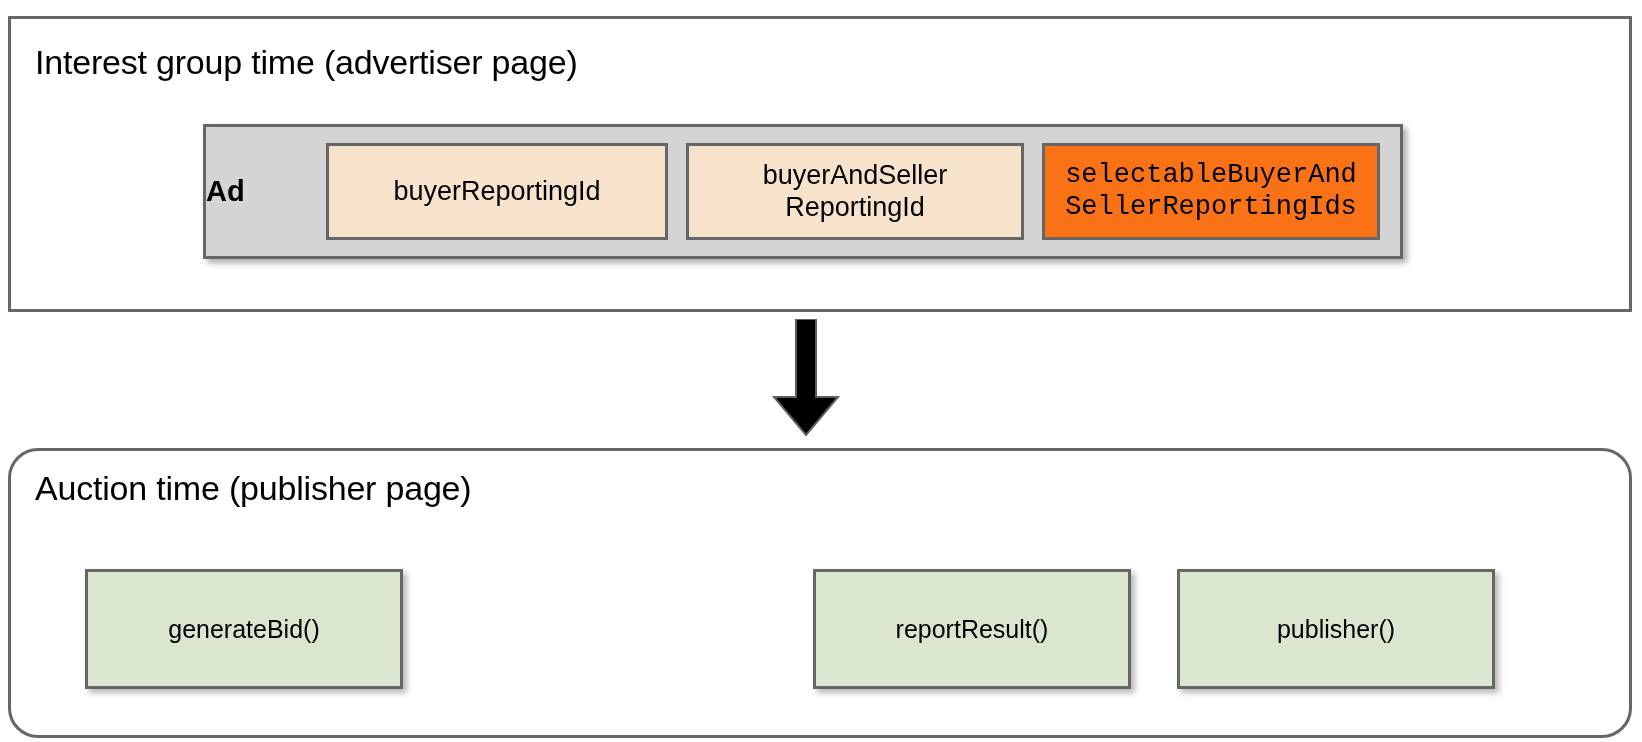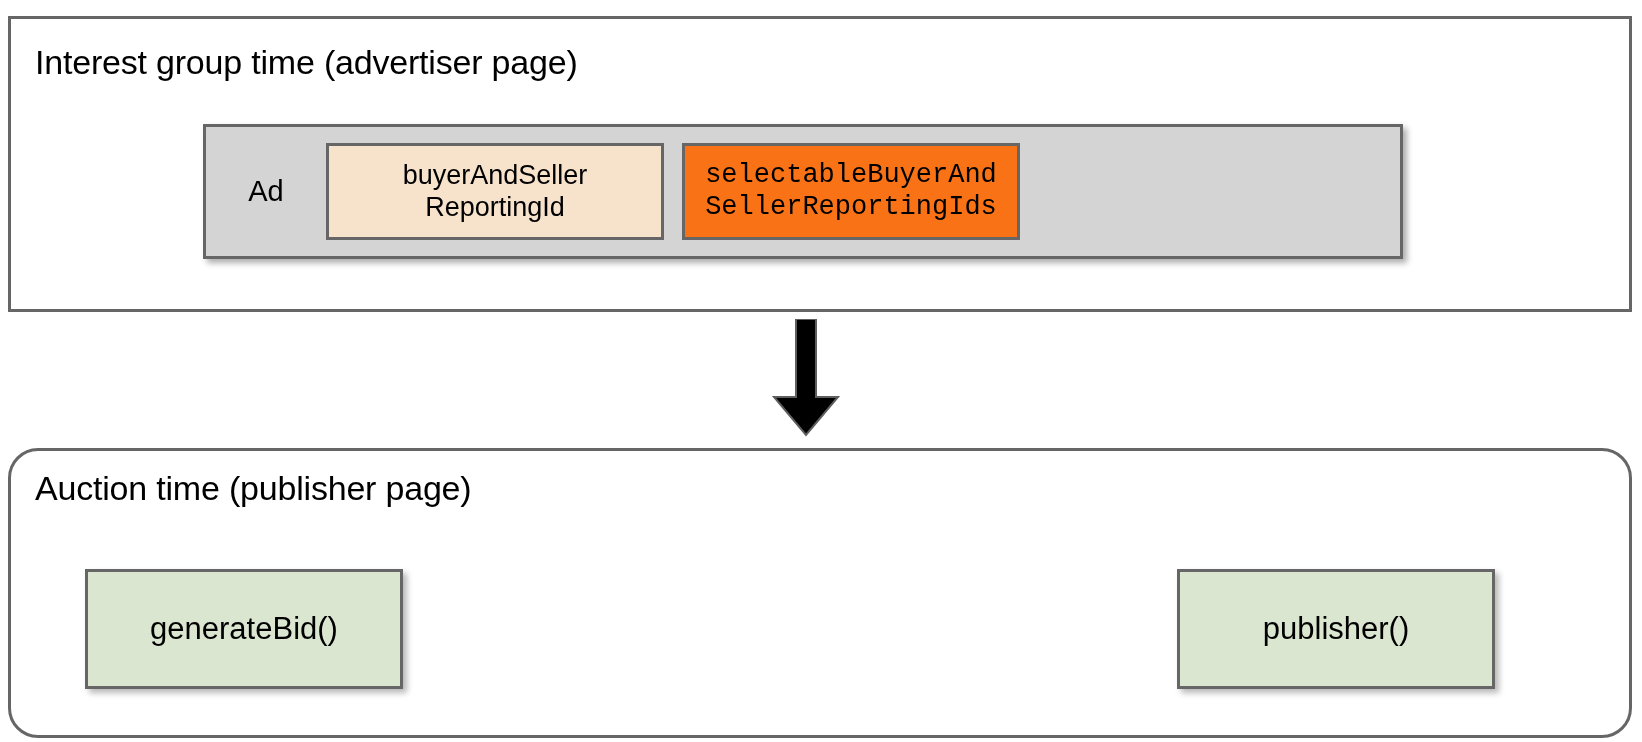--- a/index.html
+++ b/index.html
@@ -64,23 +64,22 @@
     border: 3px solid #666666;
     box-sizing: border-box;
     box-shadow: 4px 4px 6px rgba(0,0,0,0.32);
     display: flex;
     align-items: center;
   }
 
   #ad-label {
     width: 120px;
     flex: 0 0 120px;
-    text-align: center;
     font-size: 29px;
-    font-weight: normal;
+    font-weight: bold;
     color: #000000;
   }
 
   .reporting-box {
     height: 97px;
     border: 3px solid #666666;
     box-sizing: border-box;
     display: flex;
     align-items: center;
     justify-content: center;
@@ -111,58 +110,60 @@
     position: absolute;
     top: 118px;
     height: 120px;
     background: #dbe6d0;
     border: 3px solid #666666;
     box-sizing: border-box;
     box-shadow: 4px 4px 6px rgba(0,0,0,0.28);
     display: flex;
     align-items: center;
     justify-content: center;
-    font-size: 31px;
+    font-size: 25px;
     color: #000000;
   }
   #func-generate-bid  { left: 74px;   width: 318px; }
   #func-score-ad      { left: 438px;  width: 318px; }
   #func-report-result { left: 802px;  width: 318px; }
   #func-report-win    { left: 1166px; width: 318px; }
 </style>
 </head>
 <body>
 
 <div id="canvas">
 
   <section class="panel" id="panel-advertiser">
 
     <div class="panel-title">Interest group time (advertiser page)</div>
 
     <div id="ad-container">
 
       <div id="ad-label">Ad</div>
 
+      <div class="reporting-box tone-light" id="box-buyer-reporting-id">buyerReportingId</div>
 
       <div class="reporting-box tone-light" id="box-buyer-and-seller-reporting-id">buyerAndSeller<br>ReportingId</div>
 
       <div class="reporting-box tone-dark" id="box-selectable-ids">selectableBuyerAnd<br>SellerReportingIds</div>
 
     </div>
   </section>
 
   <svg id="flow-arrow" viewBox="0 0 96 118">
     <polygon points="38,0 58,0 58,78 80,78 48,116 16,78 38,78" fill="#000000" stroke="#5e5e5e" stroke-width="2"></polygon>
   </svg>
 
   <section class="panel" id="panel-auction">
 
     <div class="panel-title">Auction time (publisher page)</div>
 
     <div class="func-box" id="func-generate-bid">generateBid()</div>
 
 
+    <div class="func-box" id="func-report-result">reportResult()</div>
 
     <div class="func-box" id="func-report-win">publisher()</div>
 
   </section>
 
 </div>
 
 </body></html>

